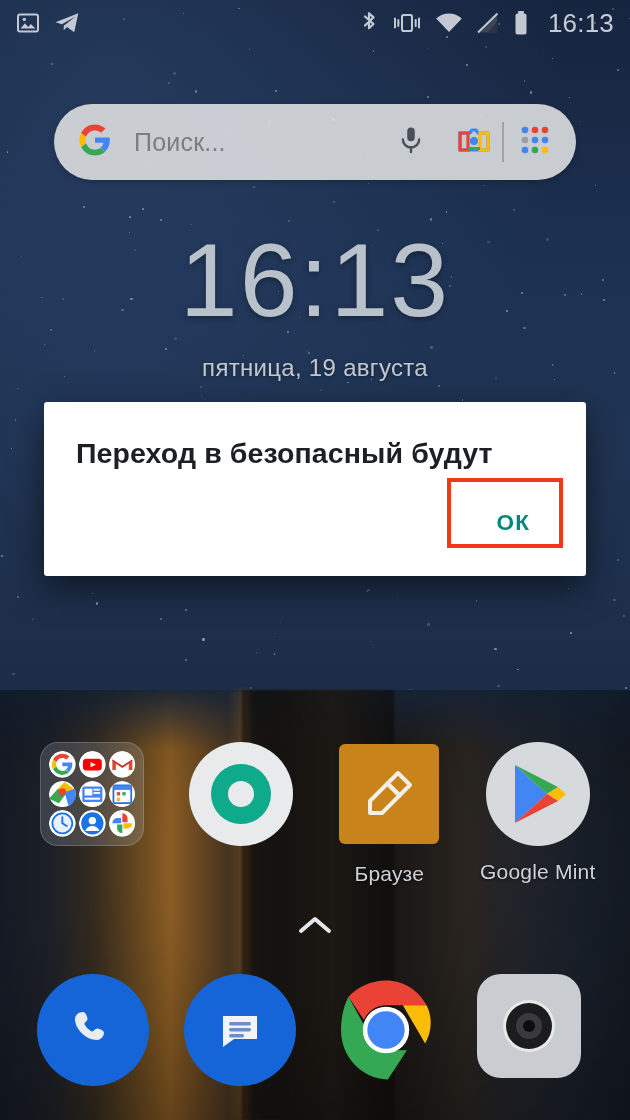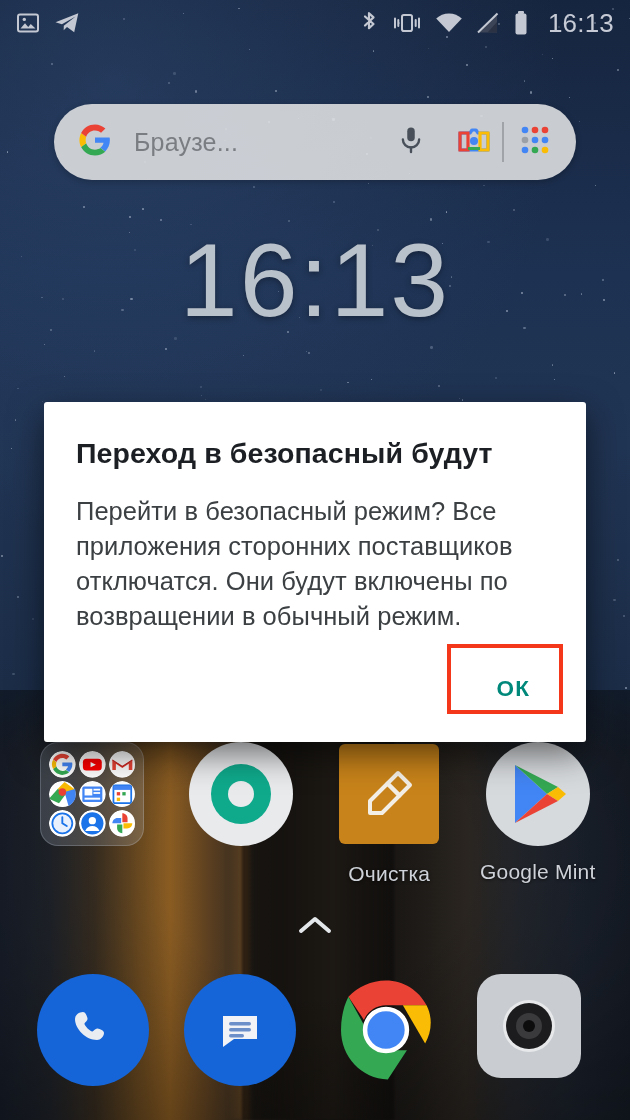--- a/index.html
+++ b/index.html
@@ -447,21 +447,21 @@
 
   <div class="searchbar">
     <span>
       <svg width="34" height="34" viewBox="0 0 48 48">
         <path fill="#4285F4" d="M45 24.5c0-1.6-.1-2.8-.4-4.1H24v7.4h12c-.2 2-1.6 5-4.5 7l6.9 5.3C42.4 36.2 45 30.9 45 24.5z"></path>
         <path fill="#34A853" d="M24 46c5.9 0 10.9-2 14.5-5.3l-6.9-5.3c-1.9 1.3-4.4 2.2-7.6 2.2-5.8 0-10.7-3.8-12.5-9.1l-7.1 5.5C8.1 41.1 15.4 46 24 46z"></path>
         <path fill="#FBBC05" d="M11.5 28.5c-.5-1.4-.7-2.9-.7-4.5s.3-3.1.7-4.5l-7.1-5.5C2.9 17 2 20.4 2 24s.9 7 2.4 10z"></path>
         <path fill="#EA4335" d="M24 10.6c4.1 0 6.9 1.8 8.5 3.3l6.2-6C34.9 4.4 29.9 2 24 2 15.4 2 8.1 6.9 4.4 14l7.1 5.5C13.3 14.4 18.2 10.6 24 10.6z"></path>
       </svg>
     </span>
-    <span class="s-placeholder">Браузе...</span>
+    <span class="s-placeholder">Поиск...</span>
     <span>
       <svg width="30" height="34" viewBox="0 0 24 24">
         <rect x="9" y="2" width="6" height="11" rx="3" fill="#49505a"></rect>
         <path d="M5.5 11.5a6.5 6.5 0 0 0 13 0" fill="none" stroke="#49505a" stroke-width="1.9" stroke-linecap="round"></path>
         <path d="M12 18v3.6" stroke="#49505a" stroke-width="1.9" stroke-linecap="round"></path>
       </svg>
     </span>
     <span class="mic-gap"></span>
     <span>
       <svg width="36" height="32" viewBox="0 0 36 32">
@@ -483,20 +483,21 @@
           <circle cx="27" cy="17" r="3.3" fill="#4285F4"></circle>
         <circle cx="7" cy="27" r="3.3" fill="#4285F4"></circle>
           <circle cx="17" cy="27" r="3.3" fill="#34A853"></circle>
           <circle cx="27" cy="27" r="3.3" fill="#FBBC05"></circle>
       </svg>
     </span>
   </div>
 
   <div class="clockwrap">
     <div class="clock-time">16:13</div>
+    <div class="clock-date">пятница, 19 августа</div>
   </div>
 
   <div class="approw">
 
     <div class="app">
       <div class="app-icon">
         <div class="folder">
           <div class="mini">
             <svg width="100%" height="100%" viewBox="0 0 24 24">
                 <circle cx="12" cy="12" r="12" fill="#fff"></circle>
@@ -592,21 +593,21 @@
       <div class="app-icon">
         <div class="sq-orange">
           <svg width="62" height="62" viewBox="0 0 62 62">
             <g fill="none" stroke="#f4efe6" stroke-width="4" stroke-linejoin="round">
               <path d="M40 10 52 22 41.5 32.5 29.5 20.5z"></path>
               <path d="M29.5 20.5 41.5 32.5 24 50H12V38z"></path>
             </g>
           </svg>
         </div>
       </div>
-      <div class="app-label">Очистка</div>
+      <div class="app-label">Браузе</div>
     </div>
 
     <div class="app">
       <div class="app-icon">
         <div class="circle-white" style="background:#d7dadd;">
           <svg width="62" height="66" viewBox="0 0 62 66">
             <path d="M8 4 40 33 8 62z" fill="#4285F4"></path>
             <path d="M8 4 40 33 51 26z" fill="#34A853"></path>
             <path d="M40 33 51 26l8 7-8 7z" fill="#FBBC05"></path>
             <path d="M8 62 40 33l11 7z" fill="#EA4335"></path>
@@ -664,21 +665,20 @@
           <circle cx="36" cy="36" r="13" fill="#3a3a3d"></circle>
           <circle cx="36" cy="36" r="6" fill="#0d0d0e"></circle>
         </svg>
       </div>
     </div>
   </div>
 
   <div class="scrim"></div>
   <div class="dialog">
     <div class="dlg-title">Переход в безопасный будут</div>
-    <div class="dlg-body">Перейти в безопасный режим? Все приложения сторонних поставщиков отключатся. Они будут включены по возвращении в обычный режим.</div>
     <div class="dlg-actions">
       <span class="btn-ok-wrap">
         <button class="btn">ОК</button>
         <span class="hl-box"></span>
       </span>
     </div>
   </div>
 
 </div>
 

